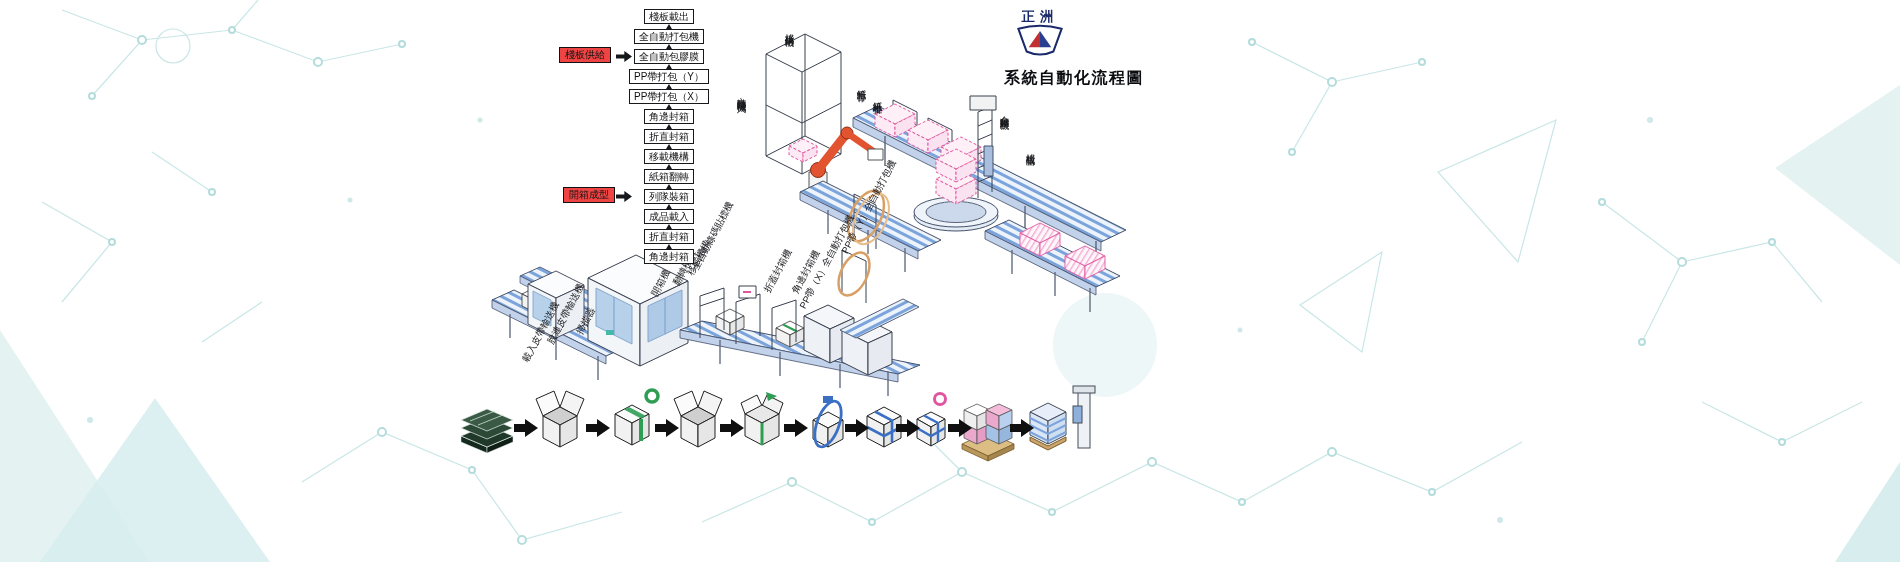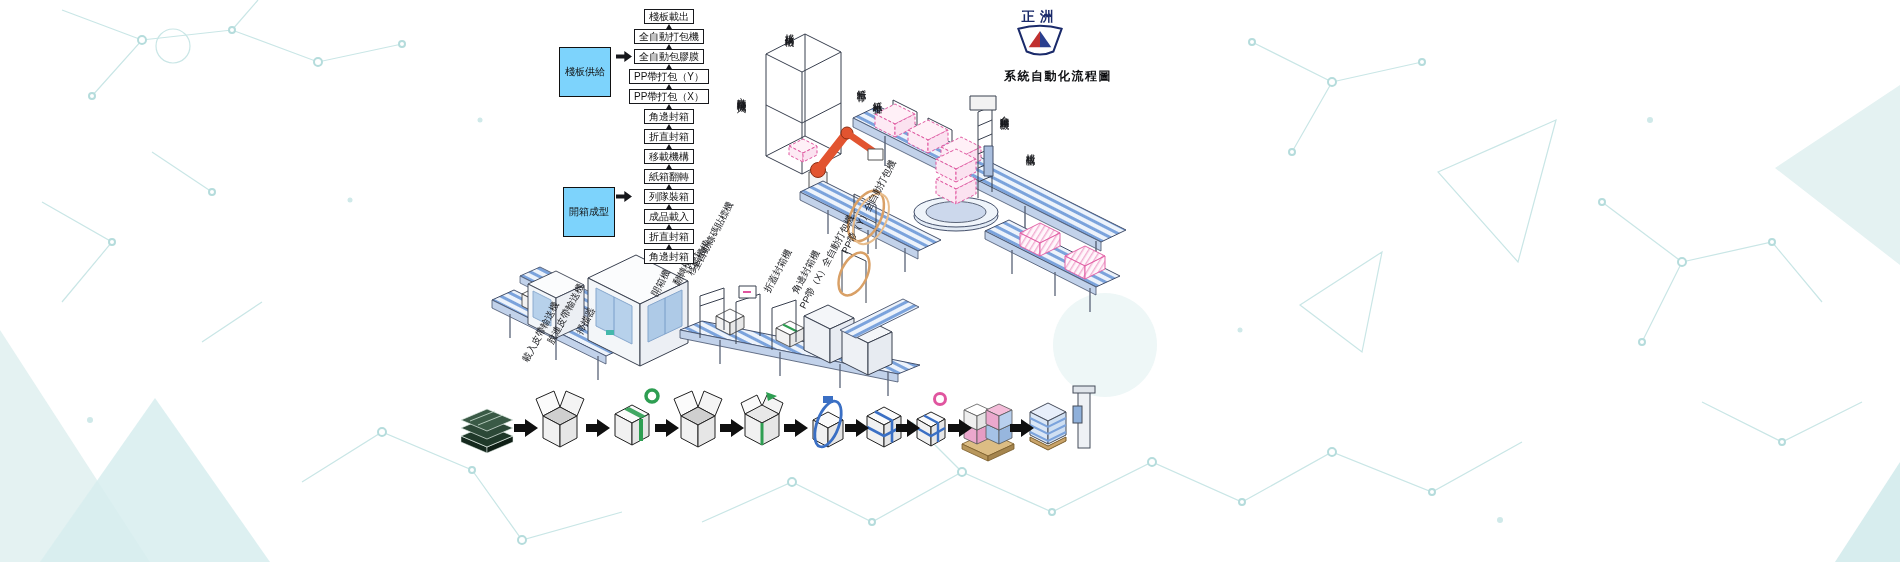--- a/index.html
+++ b/index.html
@@ -9,27 +9,27 @@
 
   
   .ml{position:absolute;font-size:9.5px;line-height:1.1;color:#17181c;white-space:nowrap;z-index:6}
   .ml.v{writing-mode:vertical-rl;text-orientation:upright;letter-spacing:1px}
   .ml.r{transform:translate(-50%,-50%) rotate(-62deg)}
 
   
   .fc{position:absolute;left:626px;top:9px;width:86px;display:flex;flex-direction:column;align-items:center;z-index:7}
   .fc-box{border:1px solid #17181c;background:#fff;font-size:10px;line-height:13px;padding:0 4px;white-space:nowrap;color:#111}
   .fc-arr{width:0;height:0;border-left:3.5px solid transparent;border-right:3.5px solid transparent;border-bottom:5px solid #17181c}
-  .fc-side{position:absolute;border:1.5px solid #111;background:#7dd3fc;font-size:10px;line-height:12px;padding:18px 5px;white-space:nowrap;z-index:7}
+  .fc-side{position:absolute;border:1.5px solid #111;background:#ef4444;font-size:10px;line-height:12px;padding:1px 5px;white-space:nowrap;z-index:7}
   .fc-side-arrow{position:absolute;width:16px;height:11px;background:#17181c;z-index:7;
      clip-path:polygon(0 32%,52% 32%,52% 0,100% 50%,52% 100%,52% 68%,0 68%)}
 
   
   .brand{position:absolute;left:1004px;top:6px;width:204px;text-align:left;z-index:7}
-  .brand-title{font-size:12px;font-weight:bold;letter-spacing:1.5px;color:#0c0d10;margin-top:2px}
+  .brand-title{font-size:16px;font-weight:bold;letter-spacing:1.5px;color:#0c0d10;margin-top:2px}
 </style>
 </head>
 <body>
 
 <div class="stage">
 
   <svg class="layer" width="1900" height="562" viewBox="0 0 1900 562">
     <defs>
       <pattern id="convA" patternUnits="userSpaceOnUse" width="7" height="7" patternTransform="rotate(117)">
         <rect width="7" height="7" fill="#edf3fb"></rect>

